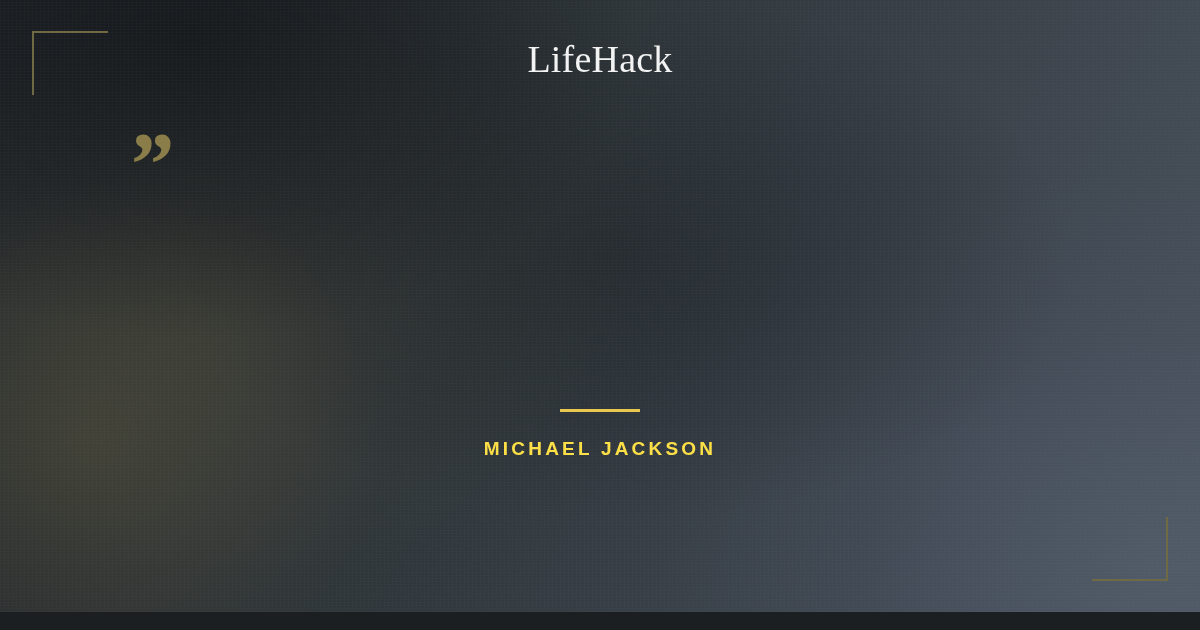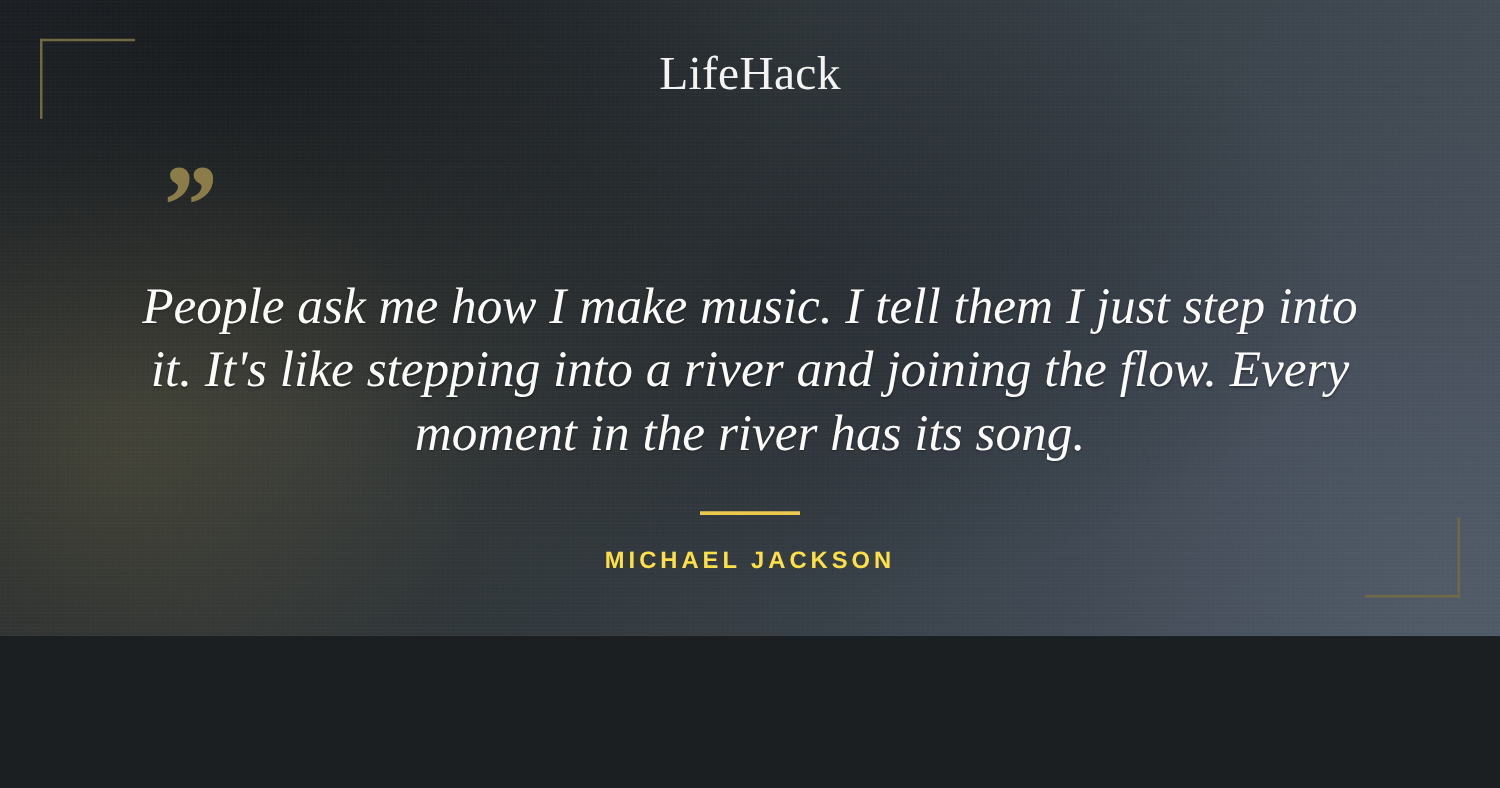--- a/index.html
+++ b/index.html
@@ -4,21 +4,21 @@
 <style>
   html, body {
     margin: 0;
     padding: 0;
     background: #1b1f22;
   }
 
   .canvas {
     position: relative;
     width: 1200px;
-    height: 509px;
+    height: 612px;
     overflow: hidden;
     font-family: "Liberation Sans", sans-serif;
     background-color: #383f44;
   }
 
   
   .bg-base {
     position: absolute;
     inset: 0;
     background:
@@ -193,21 +193,20 @@
   <div class="bg-center-dark"></div>
   <div class="bg-noise"></div>
 
   <div class="corner corner-tl"></div>
   <div class="corner corner-br"></div>
 
   <div class="logo">LifeHack</div>
 
   <div class="quote-mark">”</div>
 
-  <div class="quote-text">People ask me how I make music. I tell them I just step into it. It's like stepping into a river and joining the flow. Every moment in the river has its song.</div>
 
   <div class="divider-wrap">
     <div class="divider"></div>
   </div>
 
   <div class="author">MICHAEL JACKSON</div>
 
 </div>
 
 </body></html>

